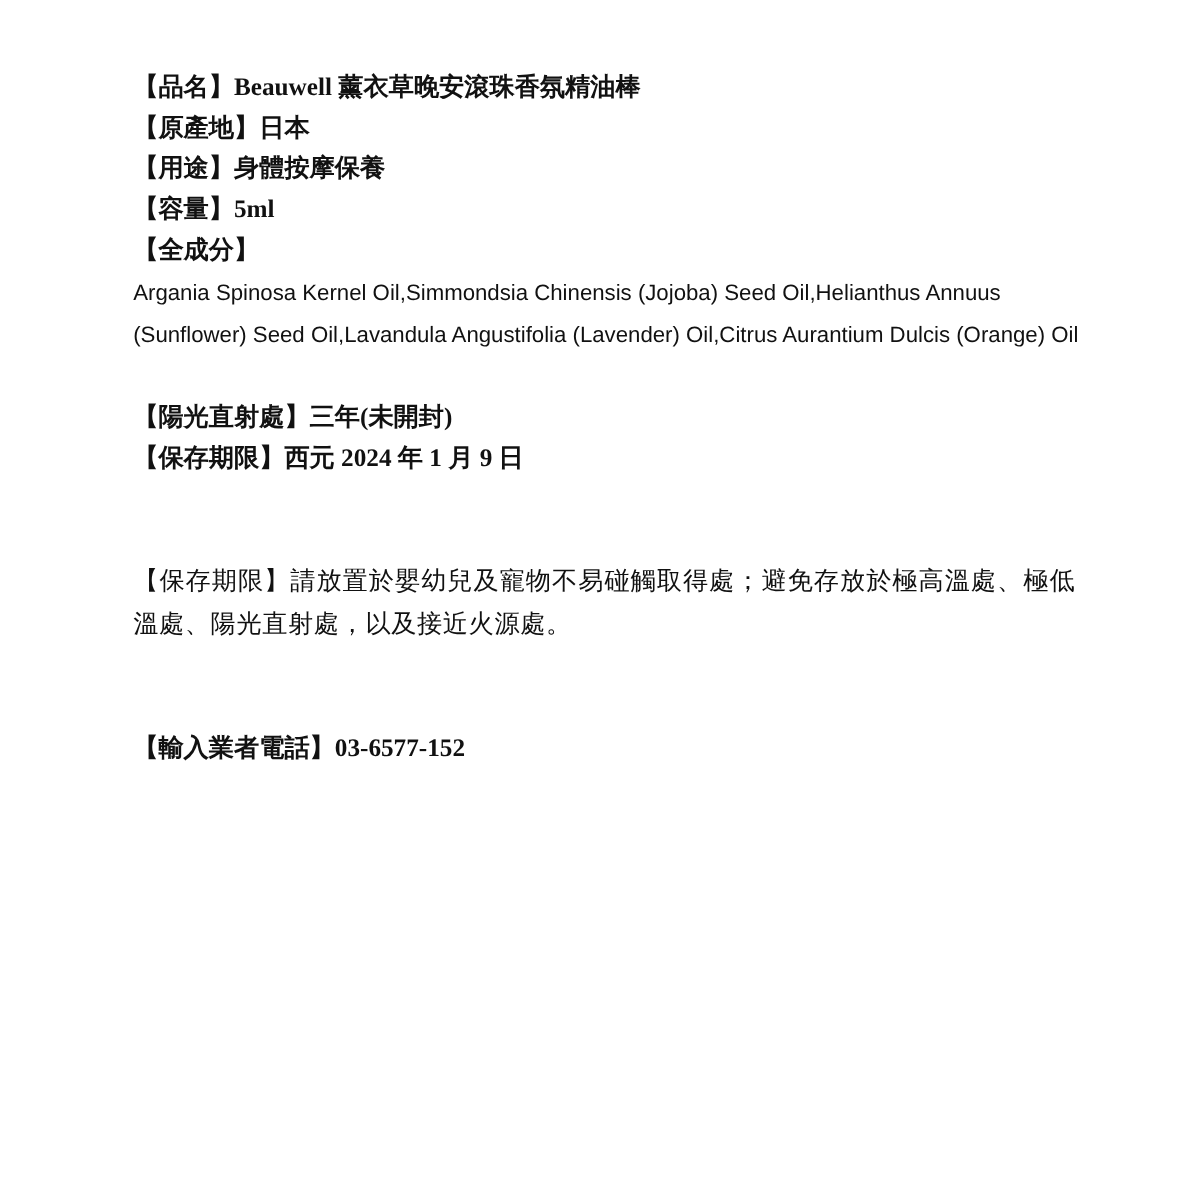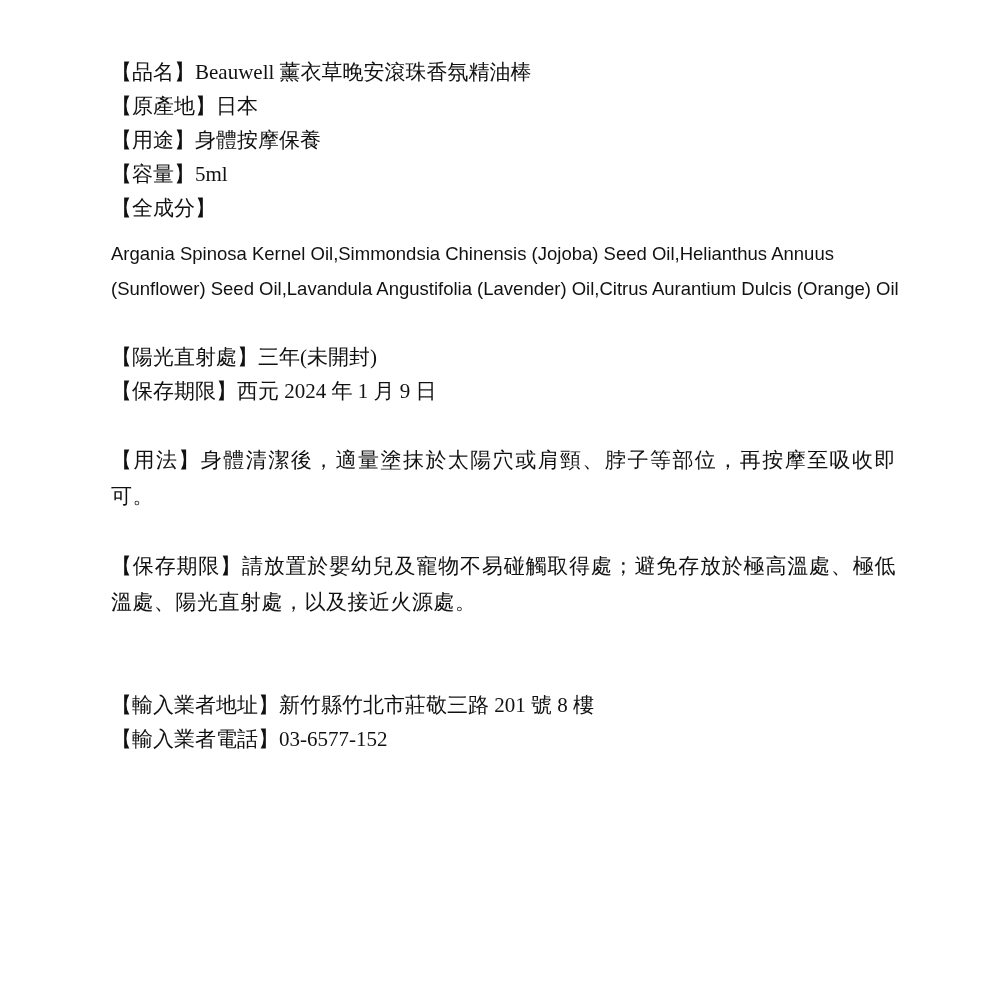--- a/index.html
+++ b/index.html
@@ -19,32 +19,33 @@
       left: 111px;
       top: 55px;
       width: 790px;
       font-family: "Liberation Serif", "DejaVu Serif", serif;
       font-size: 21px;
       line-height: 34px;
     }
     .line {
       white-space: nowrap;
       height: 34px;
+      font-weight: bold;
     }
     .label {
       display: inline;
     }
     .value {
       display: inline;
     }
     .ingredients {
       font-family: "Liberation Sans", "DejaVu Sans", sans-serif;
       font-size: 18.5px;
       line-height: 35px;
-      margin-top: 11px;
+      margin-top: 1px;
       width: 790px;
     }
     .gap {
       height: 34px;
     }
     .para {
       white-space: normal;
       width: 785px;
       line-height: 36px;
       text-align: justify;
@@ -77,35 +78,29 @@
 
   <div class="line">
     <span class="label">【陽光直射處】</span><span class="value">三年(未開封)</span>
   </div>
   <div class="line">
     <span class="label">【保存期限】</span><span class="value">西元 2024 年 1 月 9 日</span>
   </div>
 
   <div class="gap"></div>
 
-  <div class="para">
-    <span class="label">【用法】</span><span class="value">身體清潔後，適量塗抹於太陽穴或肩頸、脖子等部位，再按摩至吸收即可。</span>
-  </div>
 
   <div class="gap"></div>
 
   <div class="para">
     <span class="label">【保存期限】</span><span class="value">請放置於嬰幼兒及寵物不易碰觸取得處；避免存放於極高溫處、極低溫處、陽光直射處，以及接近火源處。</span>
   </div>
 
   <div class="gap"></div>
 
 
   <div class="gap"></div>
 
   <div class="line">
-    <span class="label">【輸入業者地址】</span><span class="value">新竹縣竹北市莊敬三路 201 號 8 樓</span>
-  </div>
-  <div class="line">
     <span class="label">【輸入業者電話】</span><span class="value">03-6577-152</span>
   </div>
 
 </div>
 
 </body></html>

